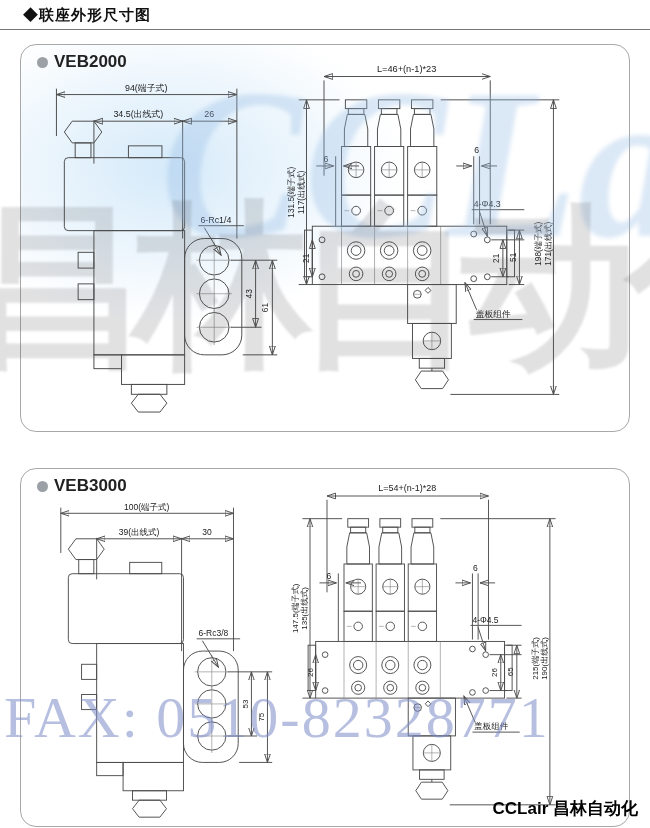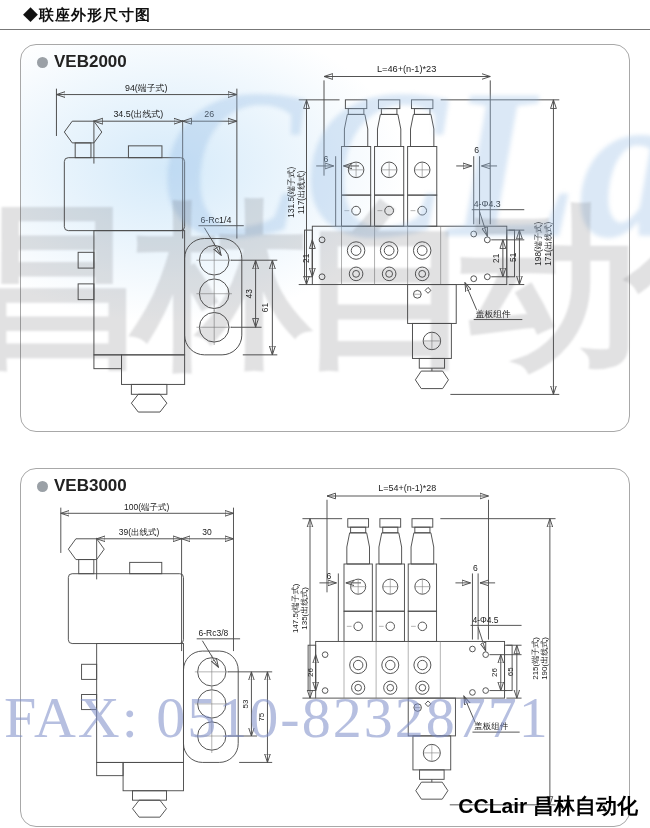--- a/index.html
+++ b/index.html
@@ -17,21 +17,21 @@
   svg.dwg line,svg.dwg rect,svg.dwg circle,svg.dwg polygon,svg.dwg path{stroke:#4d4d4d;fill:none;stroke-width:1;}
   svg.dwg .thin{stroke:#7a7a7a;stroke-width:.6;}
   svg.dwg text{fill:#1a1a1a;font-size:9px;stroke:none;font-family:"Liberation Sans",sans-serif;}
   svg.dwg text.f{font-size:9.5px;}
   svg.dwg text.v{font-size:8.5px;}
   .wm{position:absolute;pointer-events:none;white-space:nowrap;z-index:4;}
   .wm-logo{left:160px;top:40px;font:italic bold 215px "Liberation Serif",serif;color:rgba(150,188,228,.34);filter:blur(2px);}
   .wm-gray{left:-30px;top:168px;font-weight:bold;font-size:178px;letter-spacing:-14px;color:rgba(80,80,85,.17);filter:blur(1px);}
   .wm-tel{left:4px;top:598px;font:58px "Liberation Serif",serif;letter-spacing:2px;color:rgba(122,138,199,.55);}
   .wm-fax{left:4px;top:684px;font:58px "Liberation Serif",serif;letter-spacing:2px;color:rgba(122,138,199,.55);text-align:right;}
-  .footer{position:absolute;right:12px;bottom:8px;font-size:21px;font-weight:bold;color:#000;z-index:6;}
+  .footer{position:absolute;right:12px;bottom:8px;font-size:17px;font-weight:bold;color:#000;z-index:6;}
 </style>
 </head>
 <body>
 
 <div class="page">
 
   <div class="hdr">◆联座外形尺寸图</div>
   <div class="hdr-rule"></div>
 
   <div class="panel p1">

